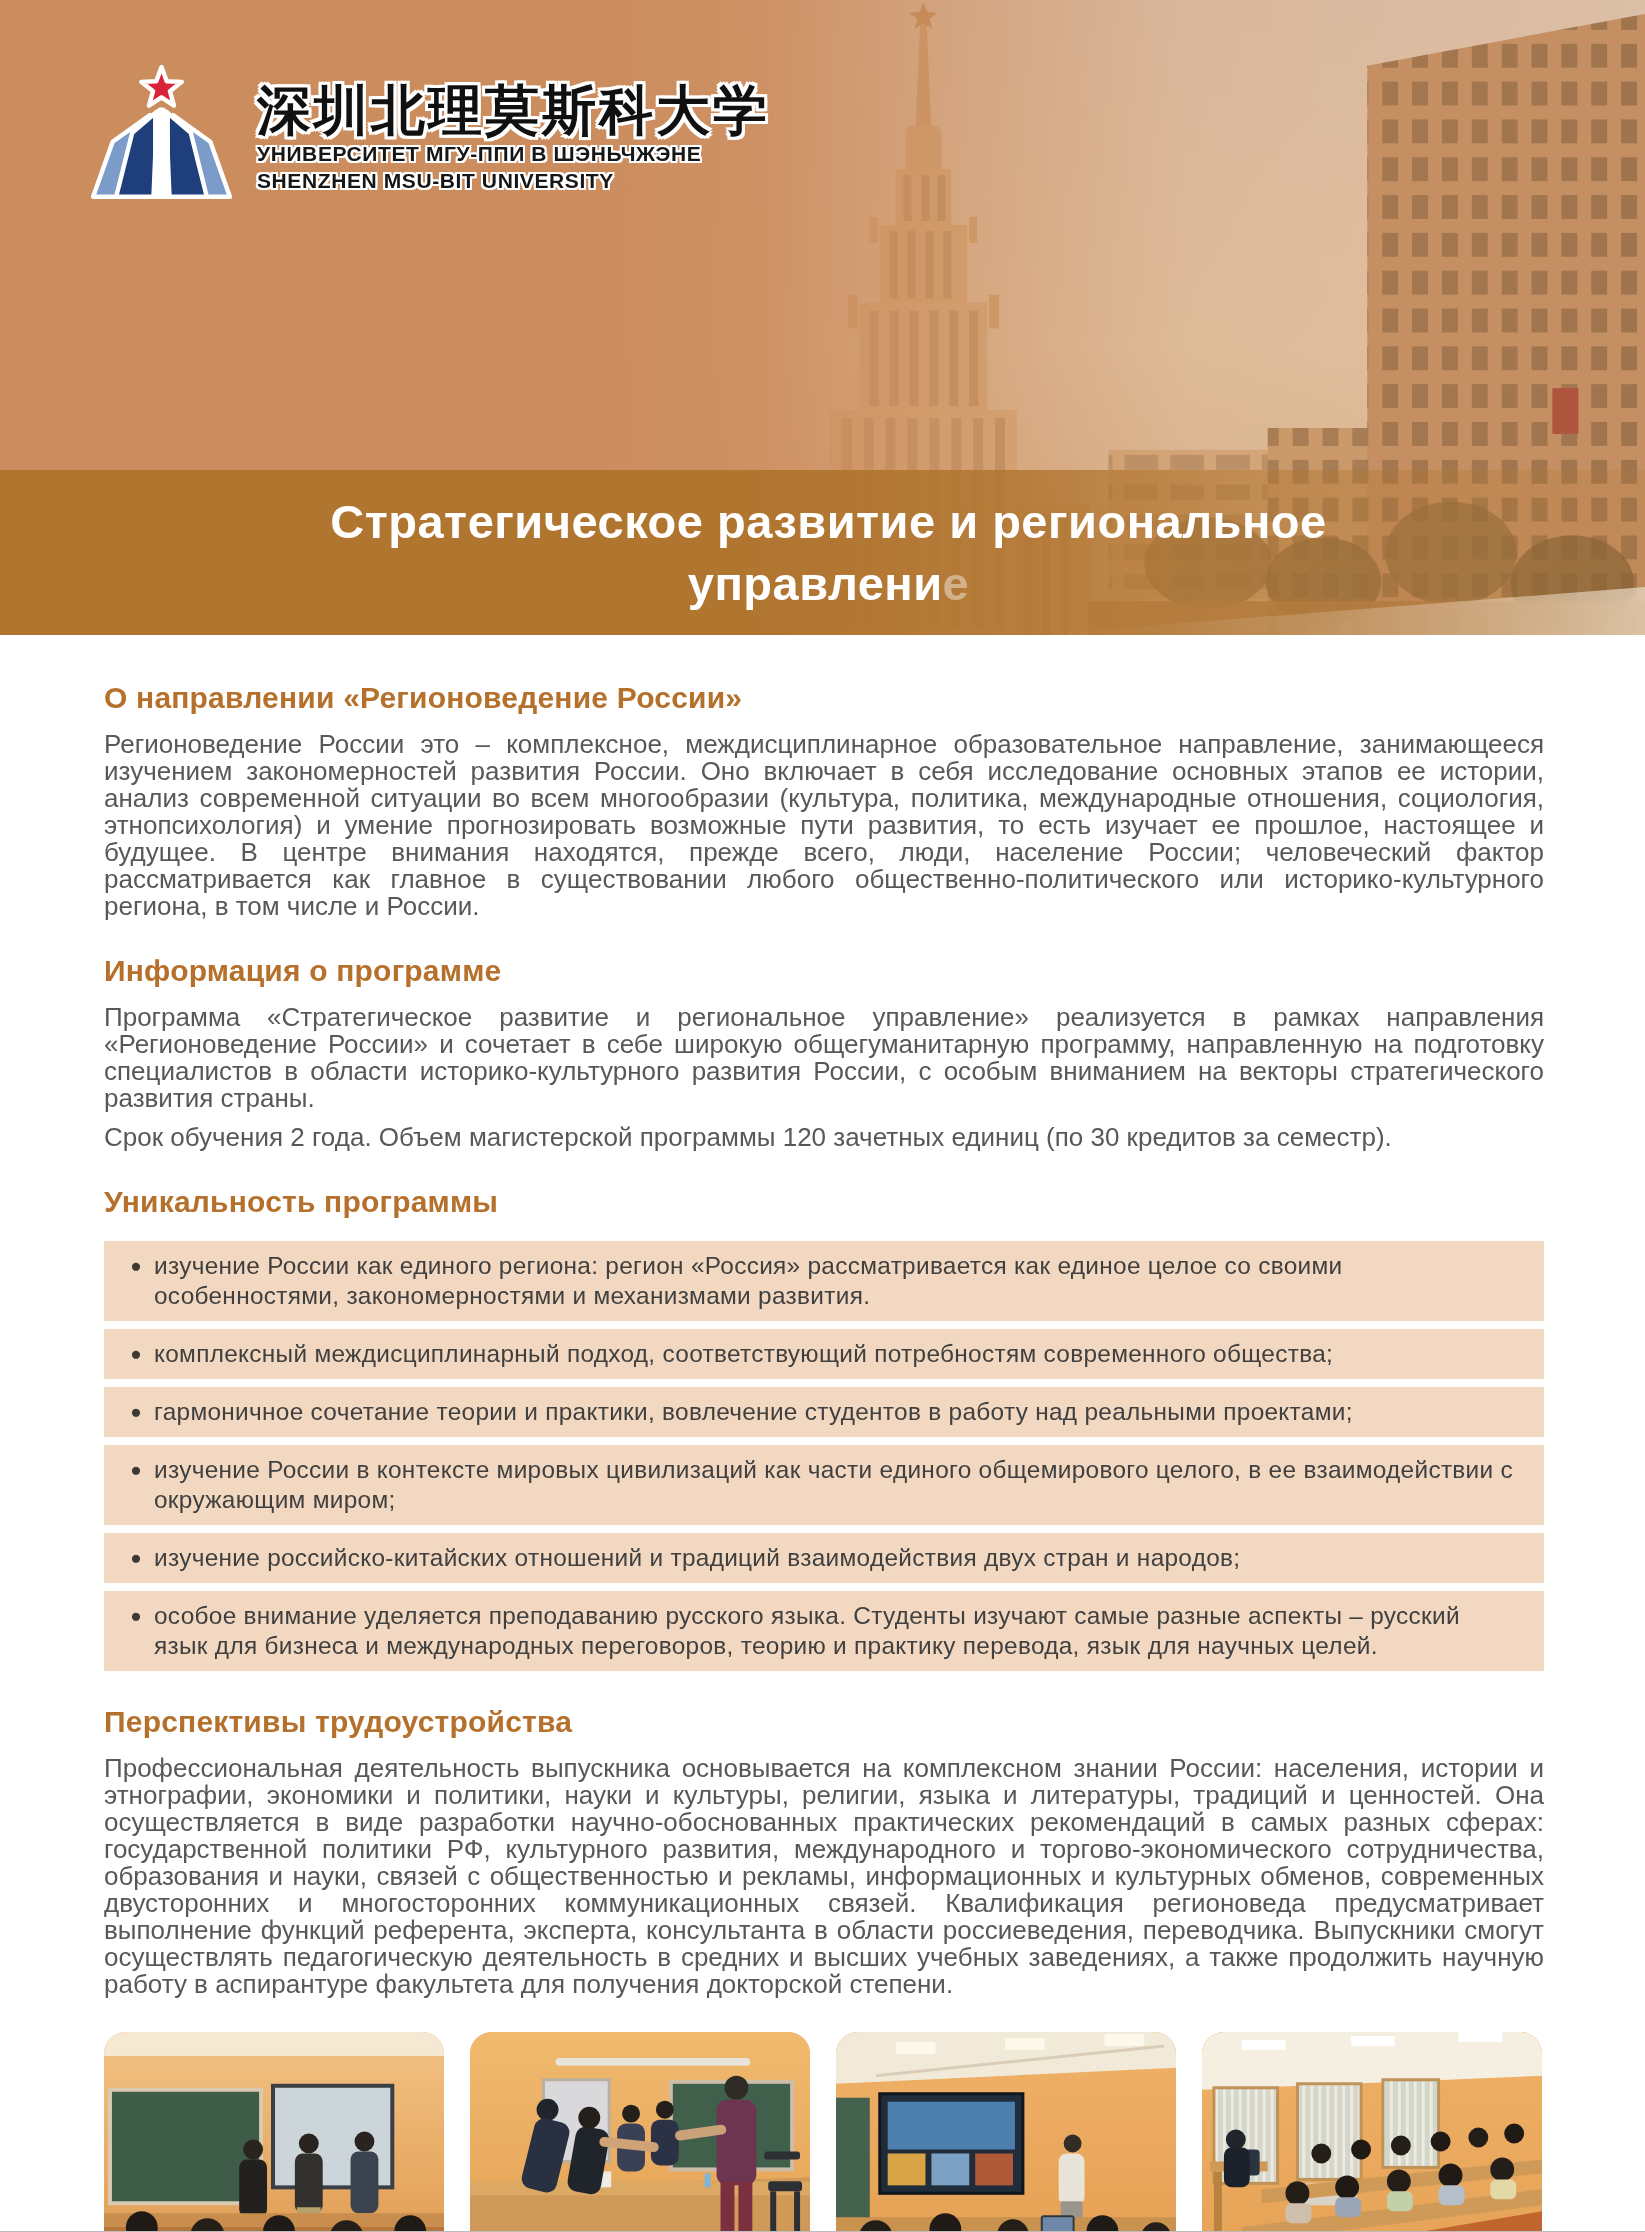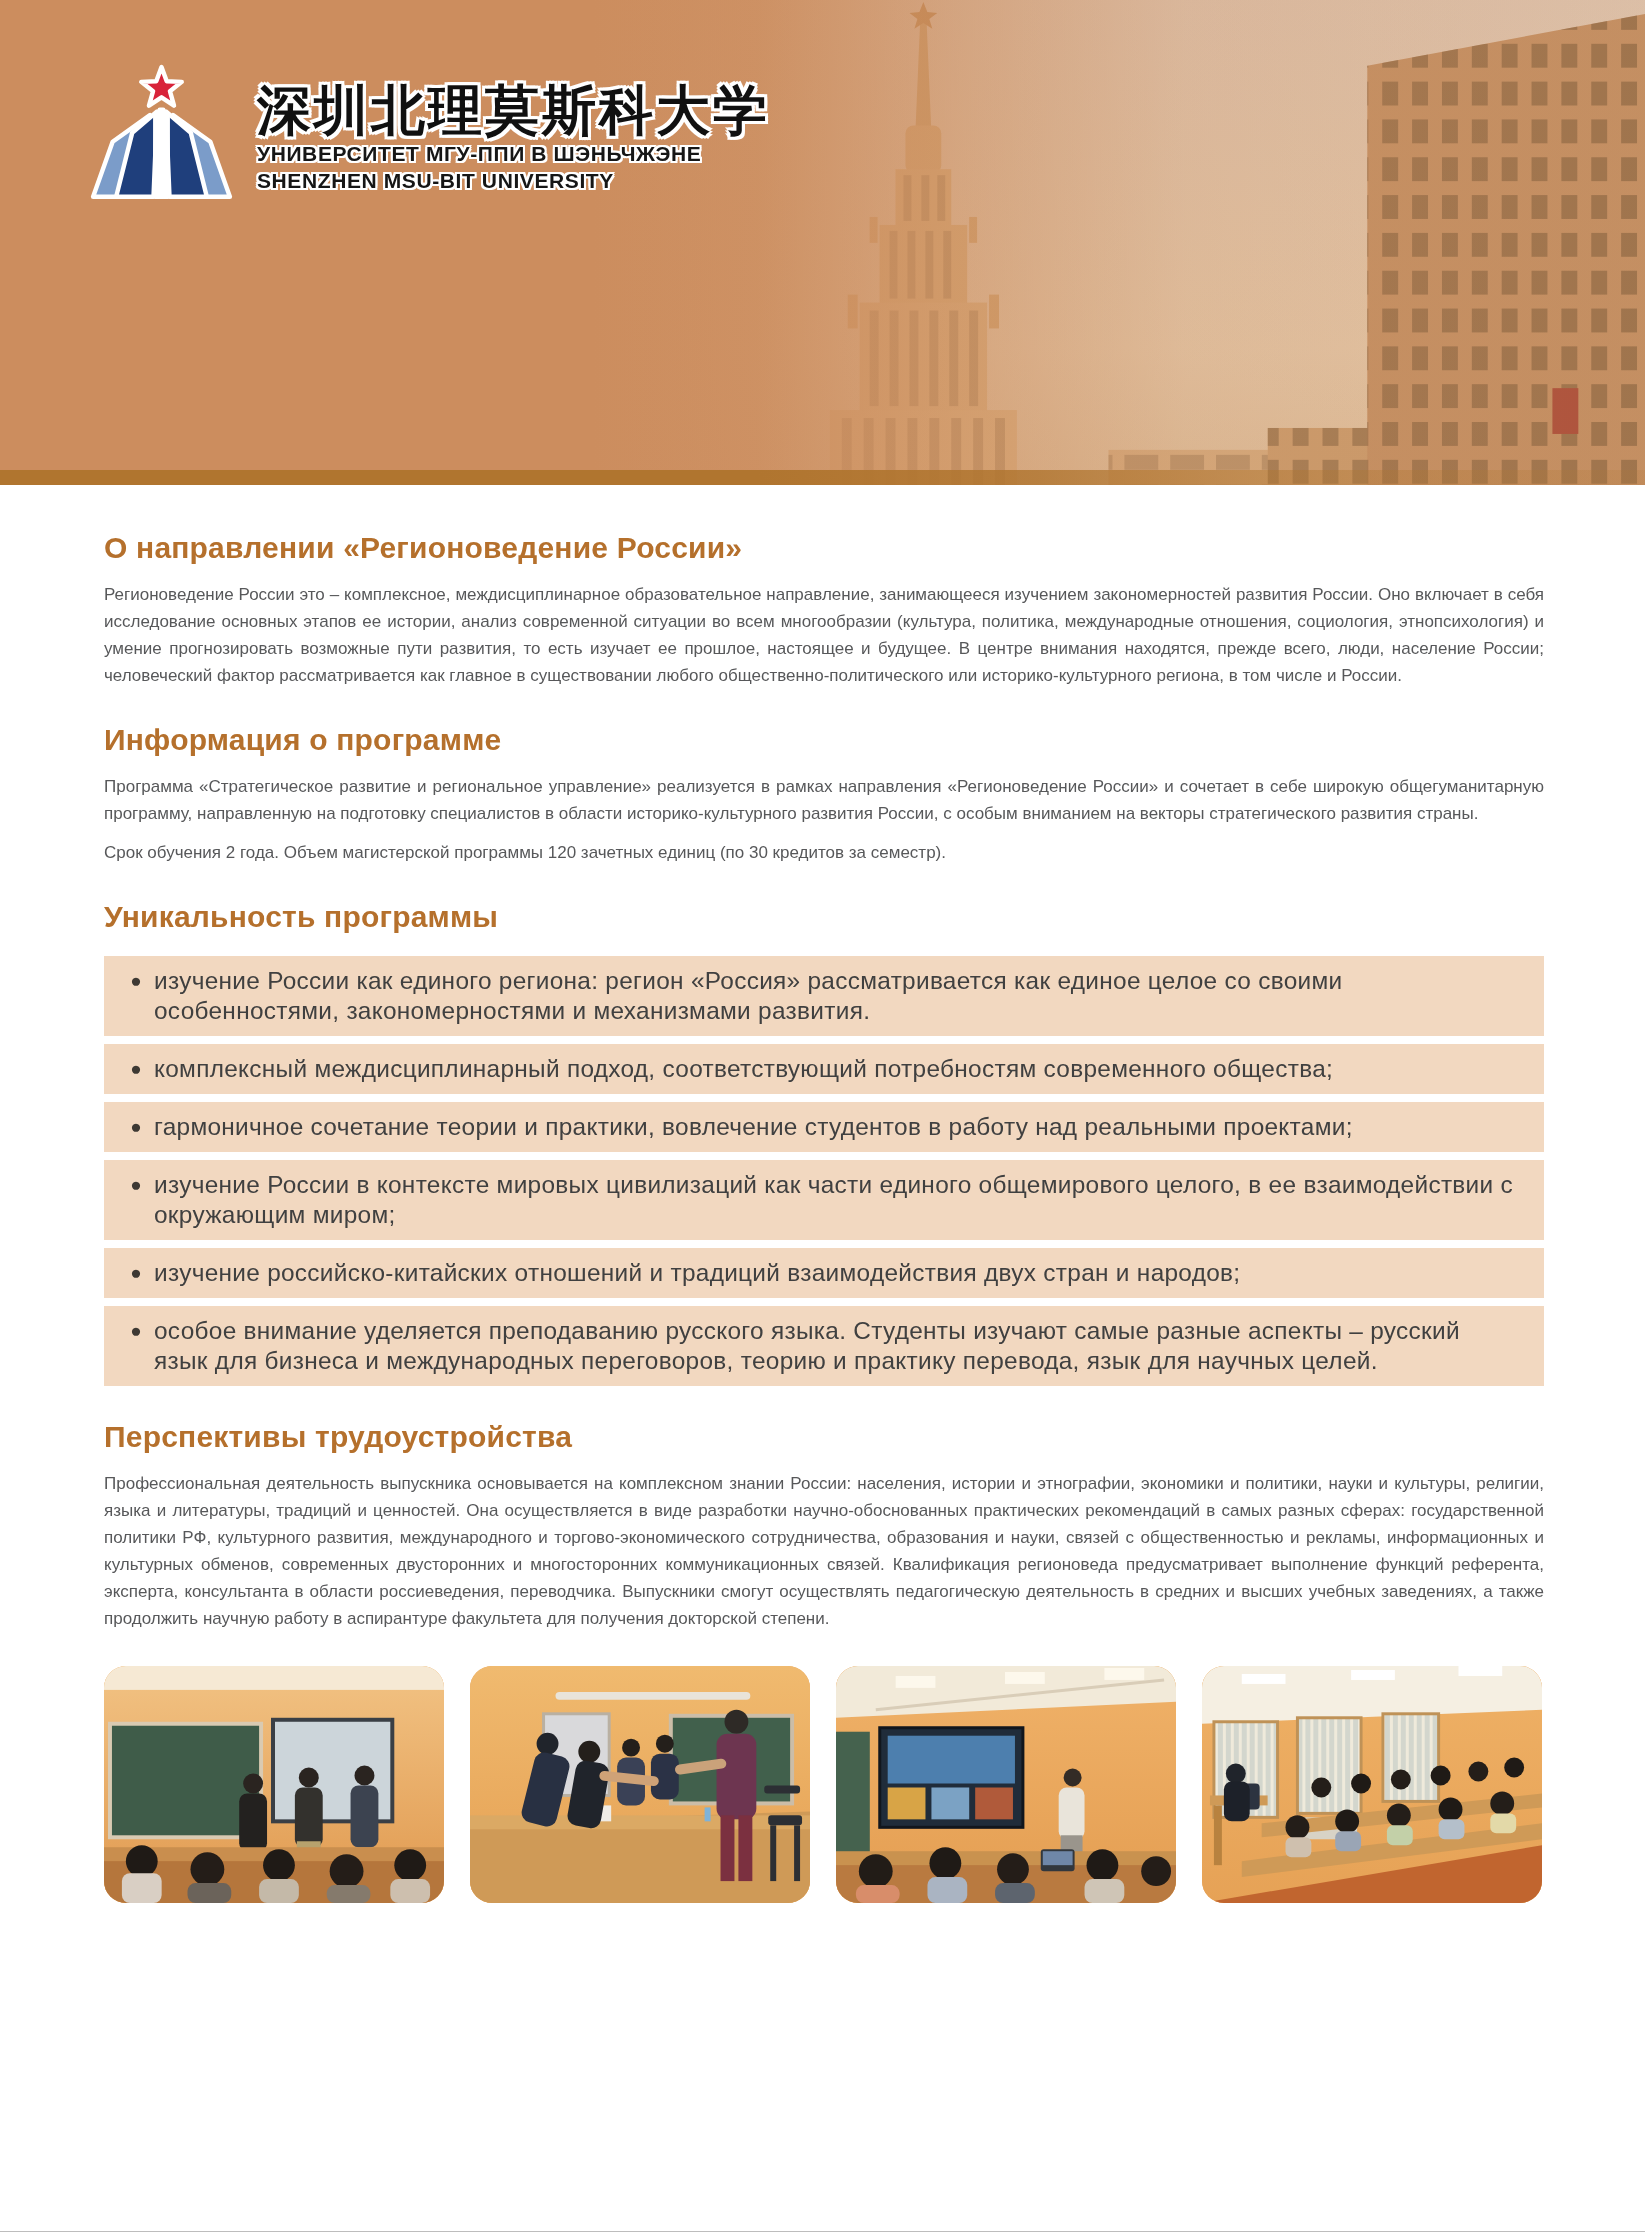--- a/index.html
+++ b/index.html
@@ -3,21 +3,21 @@
 <meta charset="utf-8">
 <style>
   html,body{margin:0;padding:0;background:#ffffff;}
   .page{
     width:1646px;height:2233px;position:relative;background:#ffffff;
     font-family:"Liberation Sans","DejaVu Sans",sans-serif;overflow:hidden;
     border-bottom:2px solid #bdbdbd;box-sizing:border-box;
   }
 
   
-  .header{position:relative;height:485px;background:#ec4899;overflow:hidden;}
+  .header{position:relative;height:635px;background:#ec4899;overflow:hidden;}
   .header-art{position:absolute;top:0;right:0;width:1075px;height:635px;}
   .photo-blend{position:absolute;inset:0;
     background:
       linear-gradient(rgba(204,141,94,.20),rgba(204,141,94,.20)),
       linear-gradient(90deg,#cc8d5e 0%,#cc8d5e 36%,rgba(204,141,94,.93) 46%,
         rgba(204,141,94,.58) 58%,rgba(204,141,94,.25) 72%,rgba(204,141,94,.10) 100%);
   }
   .brand{position:absolute;top:62px;left:86px;display:flex;align-items:flex-start;z-index:5;}
   .brand-logo{width:151px;height:163px;flex:none;}
   .brand-text{margin-left:20px;padding-top:18px;}
@@ -48,21 +48,21 @@
   }
 
   
   .content{padding:24px 102px 0 104px;}
   .section-heading{
     color:#b5702c;font-size:30px;font-weight:700;letter-spacing:0.2px;
     margin:34px 0 16px 0;
   }
   .section-heading.first{margin-top:22px;}
   .body-p{
-    font-size:17px;line-height:27px;color:#57585a;text-align:justify;
+    font-size:26px;line-height:27px;color:#57585a;text-align:justify;
     margin:0 0 12px 0;
   }
   .bullet-list{margin-top:22px;}
   .bullet-box{
     background:#f2d8c0;display:flex;align-items:flex-start;
     padding:10px 26px 10px 14px;margin-bottom:8px;
   }
   .bullet-dot{flex:none;width:36px;font-size:19px;line-height:30px;color:#3e3933;text-align:center;}
   .bullet-text{font-size:24.4px;line-height:30px;color:#404040;letter-spacing:0.3px;}
 

